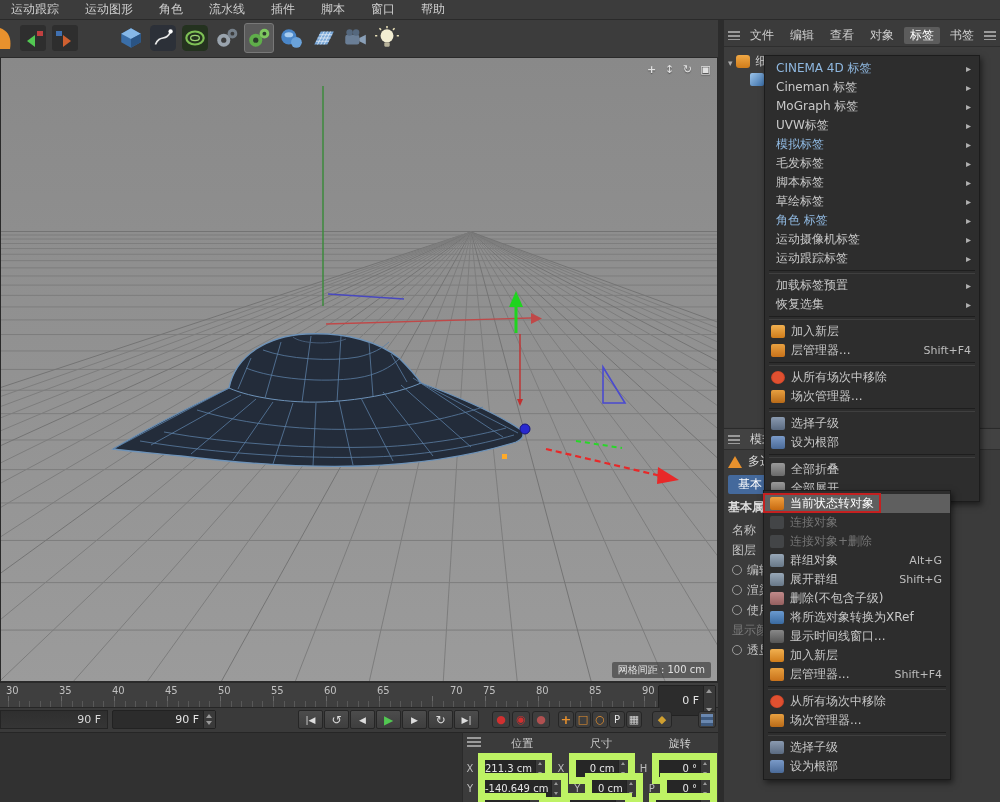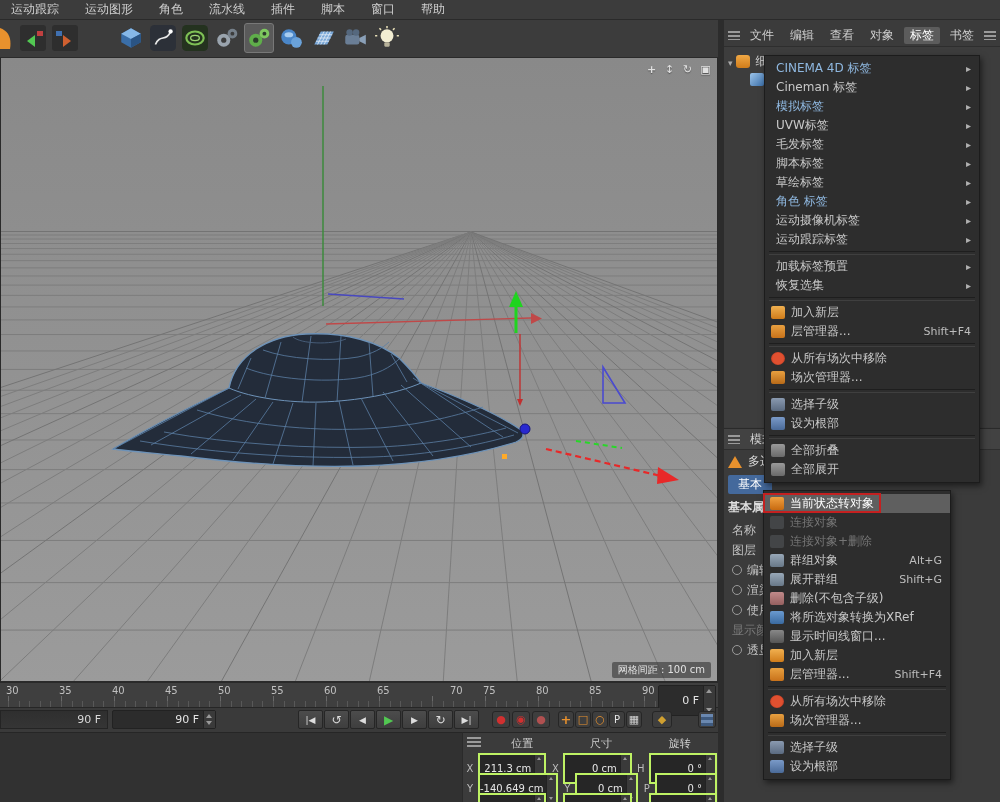--- a/index.html
+++ b/index.html
@@ -117,21 +117,21 @@
   
   .blank-bl{position:absolute;left:0;top:732px;width:462px;height:70px;background:#313131;border-top:1px solid #262626;box-sizing:border-box;}
   .coords{position:absolute;left:462px;top:732px;width:256px;height:70px;background:#3b3b3b;border-top:1px solid #262626;
           border-left:1px solid #2a2a2a;box-sizing:border-box;overflow:hidden;}
   .coord-head{position:absolute;top:3px;left:0;width:256px;display:flex;}
   .coord-head .hicon{width:14px;height:11px;margin:1px 2px 0 4px;background:repeating-linear-gradient(180deg,#9a9a9a 0 2px,transparent 2px 4px);flex:none;}
   .coord-head .hcell{flex:1;text-align:center;color:#cfcfcf;font-size:11px;white-space:nowrap;}
   .coord-row{position:absolute;left:2px;width:252px;display:flex;gap:4px;}
   .coord-cell{flex:1;display:flex;align-items:center;gap:3px;}
   .coord-cell .axis{width:10px;text-align:center;color:#bdbdbd;font-size:10px;flex:none;}
-  .cfield{flex:1;height:31px;background:#262626;border:2px solid #bef264;border-radius:0;display:flex;align-items:center;box-sizing:border-box;overflow:hidden;}
+  .cfield{flex:1;height:31px;background:#262626;border:7px solid #bef264;border-radius:0;display:flex;align-items:center;box-sizing:border-box;overflow:hidden;}
   .cfield .cval{flex:1;text-align:right;color:#e6e6e6;font-size:10px;padding-right:3px;white-space:nowrap;}
   .cfield .stepper{width:9px;}
   .cfield .stepper::before{top:2px;border-left-width:2px;border-right-width:2px;border-bottom-width:3px;}
   .cfield .stepper::after{bottom:2px;border-left-width:2px;border-right-width:2px;border-top-width:3px;}
 </style>
 </head>
 <body>
 
 <div id="root">
 
@@ -535,25 +535,28 @@
     </div>
   </div>
 
   <div class="cmenu" style="left:764px;top:55px;width:216px">
     <div class="mrow noicon sub accent">
         <span class="lbl">CINEMA 4D 标签</span>
       </div>
     <div class="mrow noicon sub">
         <span class="lbl">Cineman 标签</span>
       </div>
+    <div class="mrow noicon sub">
+        <span class="lbl">MoGraph 标签</span>
+      </div>
+    <div class="mrow noicon sub">
+        <span class="lbl">UVW标签</span>
+      </div>
     <div class="mrow noicon sub accent">
         <span class="lbl">模拟标签</span>
-      </div>
-    <div class="mrow noicon sub">
-        <span class="lbl">UVW标签</span>
       </div>
     <div class="mrow noicon sub">
         <span class="lbl">毛发标签</span>
       </div>
     <div class="mrow noicon sub">
         <span class="lbl">脚本标签</span>
       </div>
     <div class="mrow noicon sub">
         <span class="lbl">草绘标签</span>
       </div>

